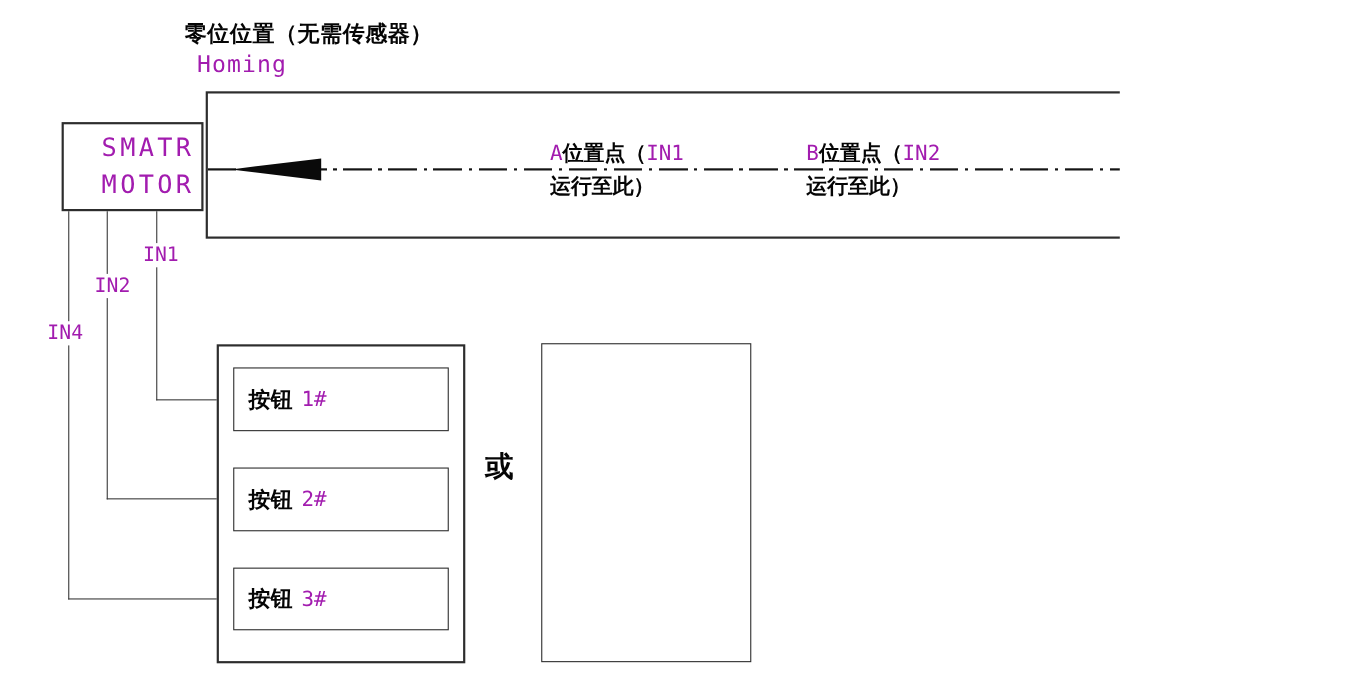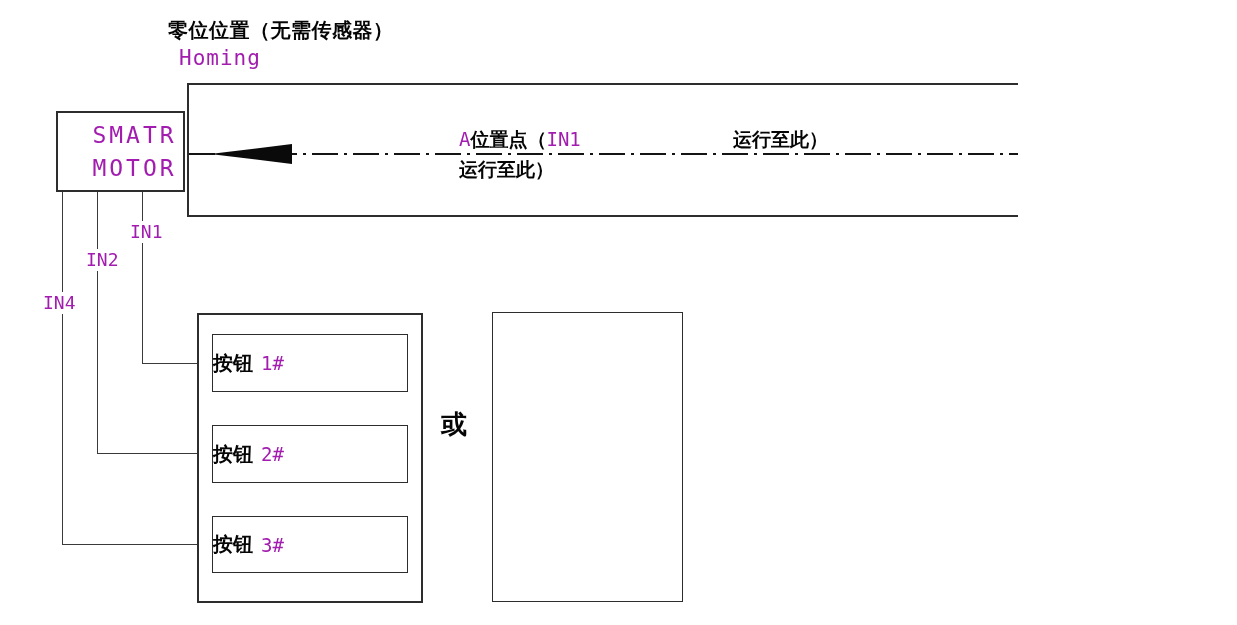--- a/index.html
+++ b/index.html
@@ -29,21 +29,21 @@
   
   .cjk{font-family:"DejaVu Sans",sans-serif;font-weight:bold;color:#050505;}
   .cad{font-family:"DejaVu Sans Mono",monospace;font-weight:400;color:#a21caf;}
   .title{font-size:20px;letter-spacing:0.5px;white-space:nowrap;}
   .homing{font-size:21px;letter-spacing:1px;white-space:nowrap;}
   .motor{display:flex;flex-direction:column;align-items:center;justify-content:center;}
   .motor .cad{font-size:23px;line-height:33px;letter-spacing:3px;}
   .poslabel{font-size:19px;line-height:30px;white-space:nowrap;}
   .poslabel .cad{font-size:19px;}
   .inlabel{font-size:18px;background:#ffffff;padding:0 2px;line-height:22px;}
-  .btn{display:flex;align-items:center;padding-left:0;}
+  .btn{display:flex;align-items:center;padding-left:13px;}
   .btn .cjk{font-size:20px;}
   .btn .cad{font-size:19px;margin-left:8px;}
   .orlabel{font-size:26px;}
   .iolabel{font-size:21px;line-height:33px;white-space:nowrap;}
   .iolabel .cad{font-size:21px;}
 </style>
 </head>
 <body>
 
 <div class="canvas">
@@ -55,26 +55,27 @@
 
   <div class="box motor" style="left:56px;top:111px;width:129px;height:81px;">
     <span class="cad">SMATR</span>
     <span class="cad">MOTOR</span>
   </div>
 
   <div class="dashdot" style="left:189px;top:153px;width:919px;"></div>
   <div class="arrow arrow--left" style="left:210px;top:144px;"></div>
   <div class="arrow arrow--right" style="left:1106px;top:144px;"></div>
 
-  <div class="abs poslabel" style="left:459px;top:124px;">
+  <div class="abs poslabel" style="left:500px;top:124px;">
     <div><span class="cad">A</span><span class="cjk">位置点（</span><span class="cad">IN1</span></div>
     <div class="cjk">运行至此）</div>
   </div>
 
   <div class="abs poslabel" style="left:733px;top:124px;">
+    <div><span class="cad">B</span><span class="cjk">位置点（</span><span class="cad">IN2</span></div>
     <div class="cjk">运行至此）</div>
   </div>
 
 
   <div class="line vline" style="left:142px;top:192px;height:172px;"></div>
   <div class="line hline" style="left:142px;top:363px;width:71px;"></div>
   <div class="line vline" style="left:97px;top:192px;height:262px;"></div>
   <div class="line hline" style="left:97px;top:453px;width:116px;"></div>
   <div class="line vline" style="left:62px;top:192px;height:353px;"></div>
   <div class="line hline" style="left:62px;top:544px;width:151px;"></div>

